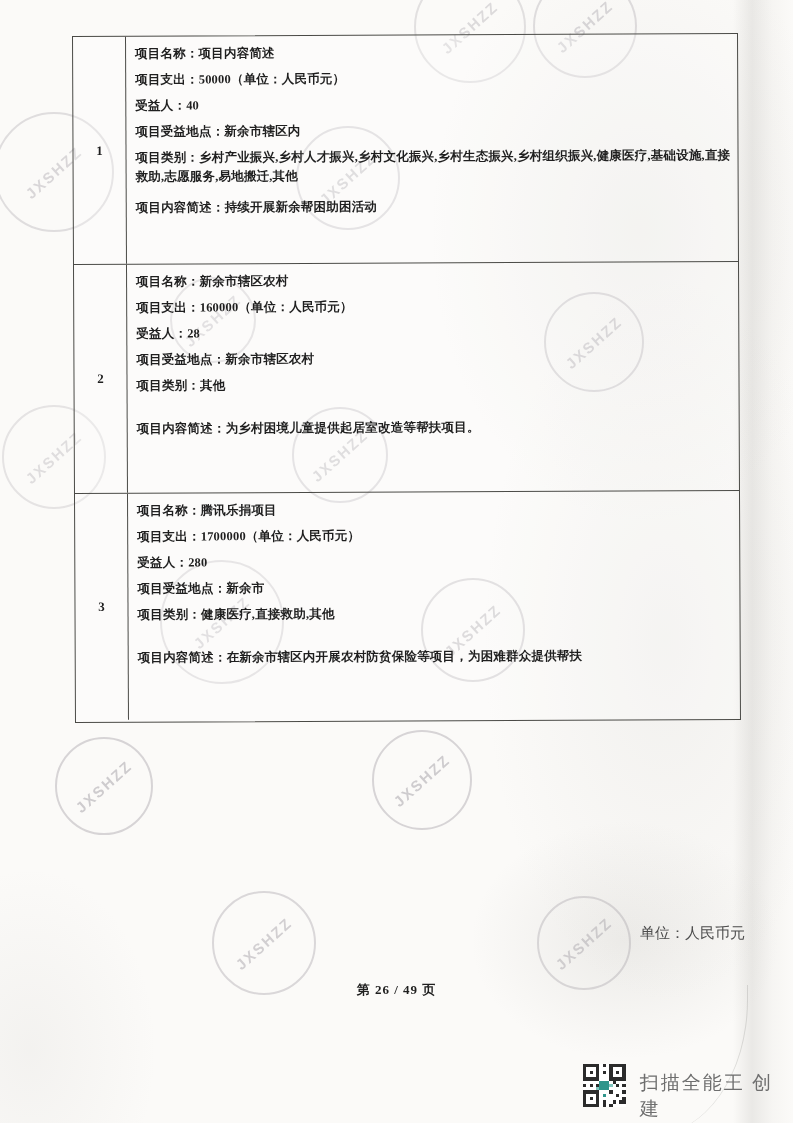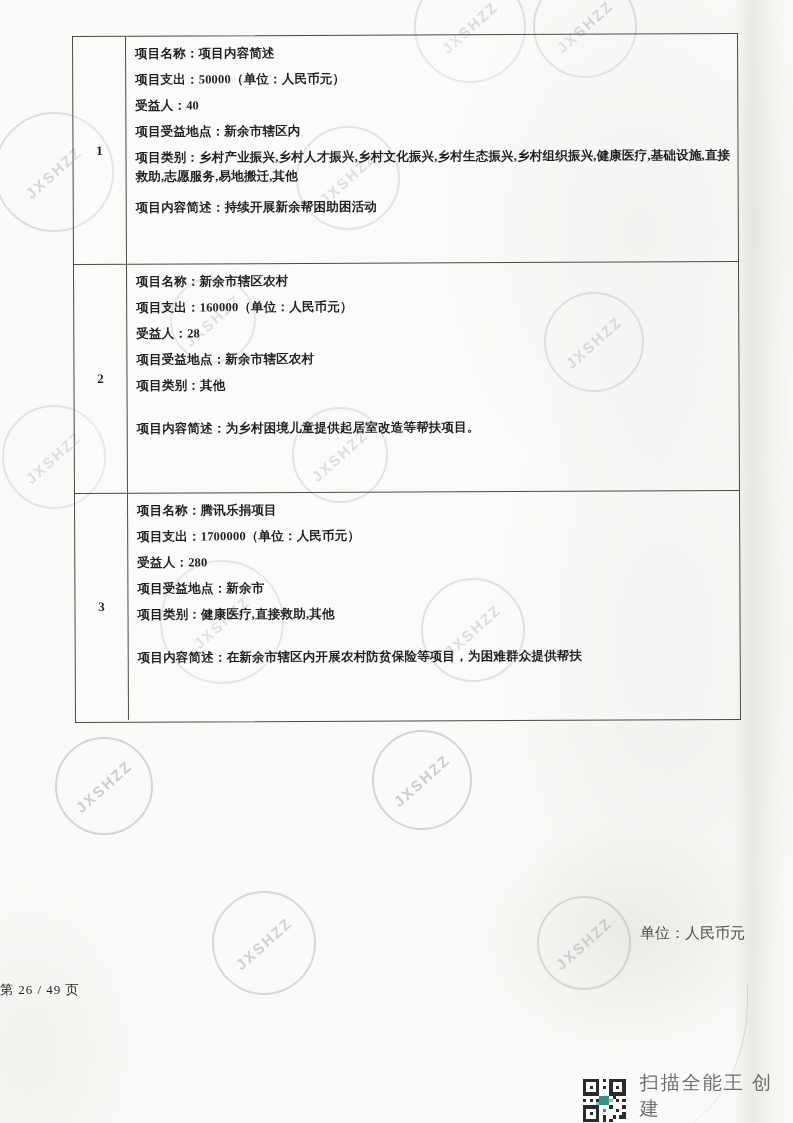--- a/index.html
+++ b/index.html
@@ -46,24 +46,24 @@
   .stamp-text{
     transform:rotate(-42deg);
     font-family:"Liberation Sans","DejaVu Sans",sans-serif;
     font-size:15px;font-weight:700;letter-spacing:2px;
     color:rgba(126,120,131,.55);white-space:nowrap;
   }
 
   
   .section-heading{position:absolute;left:75px;top:922px;font-size:16px;font-weight:700;letter-spacing:.5px;}
   .unit-note{position:absolute;left:640px;top:924px;font-size:15px;font-weight:400;color:#4c4c4c;}
-  .page-indicator{position:absolute;left:0;top:981px;width:100%;text-align:left;font-size:13px;font-weight:400;letter-spacing:1px;}
-
-  
-  .scan-chip{position:absolute;left:583px;top:1064px;display:flex;align-items:flex-end;}
+  .page-indicator{position:absolute;left:0;top:981px;width:100%;text-align:center;font-size:13px;font-weight:700;letter-spacing:1px;}
+
+  
+  .scan-chip{position:absolute;left:583px;top:1064px;display:flex;align-items:flex-start;}
   .qr{width:43px;height:43px;display:block;}
   .scan-label{
     margin-left:14px;margin-top:6px;
     font-family:"Liberation Sans","DejaVu Sans",sans-serif;
     font-size:19px;color:#6e6e6e;letter-spacing:2px;font-weight:500;
   }
 
   .crease{
     position:absolute;left:642px;top:985px;width:105px;height:150px;
     border-right:1.2px solid rgba(145,145,140,.28);

